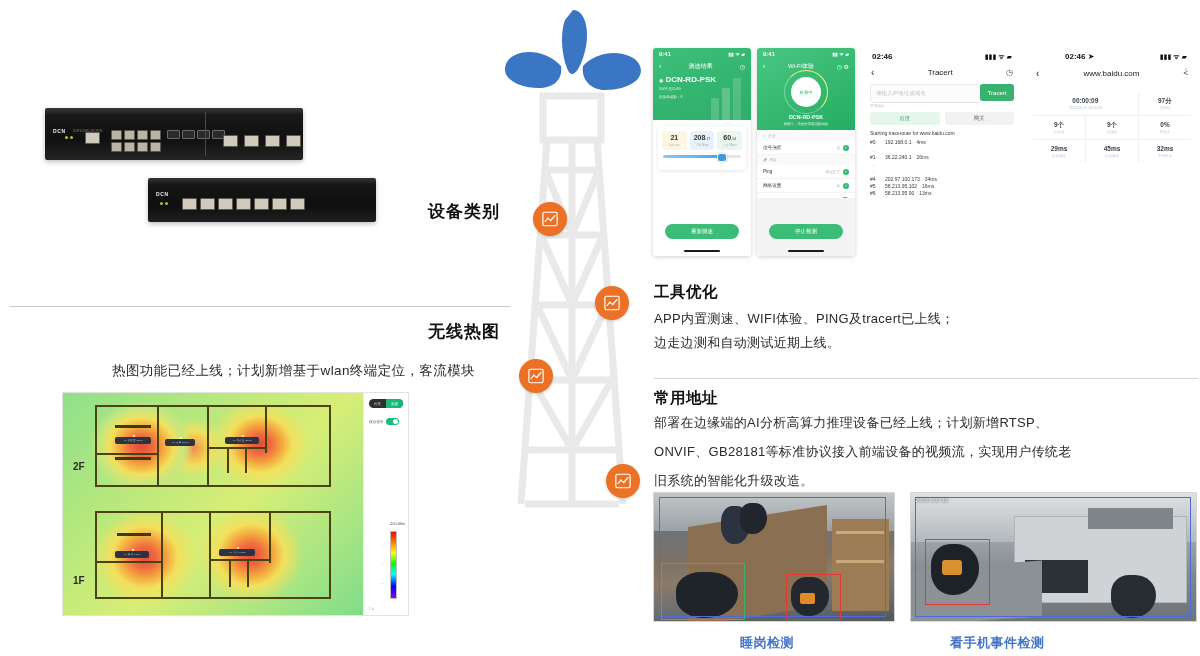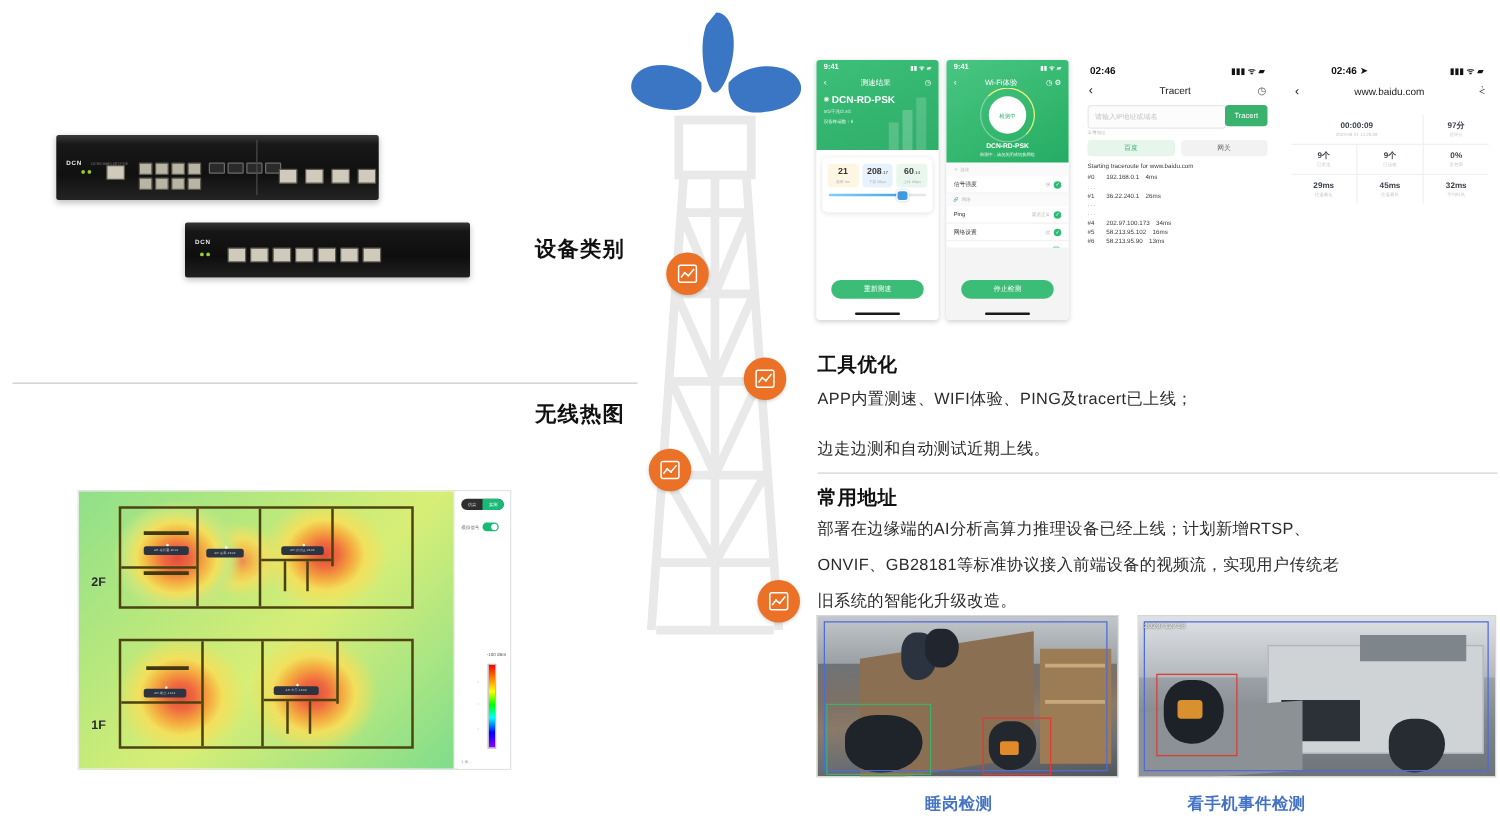--- a/index.html
+++ b/index.html
@@ -211,25 +211,26 @@
       <div class="port big"></div>
         <div class="port big"></div>
         <div class="port big"></div>
       <div class="port big"></div>
         <div class="port big"></div>
         <div class="port big"></div>
         <div class="port big"></div>
     </div>
   </div>
 
-  <div class="left-title" style="top:188px;">设备类别</div>
+  <div class="left-title" style="top:200px;">设备类别</div>
 
   <div class="hr-left" style="top:306px;"></div>
 
   <div class="left-title" style="top:320px;">无线热图</div>
+  <div class="left-body" style="left:112px;top:362px;">热图功能已经上线；计划新增基于wlan终端定位，客流模块</div>
 
   <div id="heatmap">
     <div class="heat-canvas">
       <div class="floor-plan fp-2f">
         <div class="wall" style="left:60px;top:0;width:2px;height:78px;"></div>
         <div class="wall" style="left:110px;top:0;width:2px;height:78px;"></div>
         <div class="wall" style="left:168px;top:0;width:2px;height:46px;"></div>
         <div class="wall" style="left:0;top:46px;width:60px;height:2px;"></div>
         <div class="wall" style="left:112px;top:40px;width:56px;height:2px;"></div>
         <div class="wall" style="left:130px;top:42px;width:2px;height:24px;"></div>
@@ -561,21 +562,21 @@
       <div class="g-cell">
         <div class="v">32ms</div>
         <div class="k">平均时长</div>
       </div>
     </div>
   </div>
 </div>
 
 <div class="r-title" style="top:282px;">工具优化</div>
 <div class="r-line" style="top:310px;">APP内置测速、WIFI体验、PING及tracert已上线；</div>
-<div class="r-line" style="top:350px;">边走边测和自动测试近期上线。</div>
+<div class="r-line" style="top:334px;">边走边测和自动测试近期上线。</div>
 <div class="hr-right" style="top:378px;"></div>
 <div class="r-title" style="top:388px;">常用地址</div>
 <div class="r-line" style="top:414px;">部署在边缘端的AI分析高算力推理设备已经上线；计划新增RTSP、</div>
 <div class="r-line" style="top:443px;">ONVIF、GB28181等标准协议接入前端设备的视频流，实现用户传统老</div>
 <div class="r-line" style="top:472px;">旧系统的智能化升级改造。</div>
 
 <div class="surv s1">
   <div style="position:absolute;left:0;top:0;width:100%;height:30%;background:linear-gradient(180deg,#c3c7ca,#9aa0a4);"></div>
   <div style="position:absolute;left:14%;top:18%;width:58%;height:78%;background:#8a6f52;transform:skewY(-9deg);"></div>
   <div style="position:absolute;left:74%;top:20%;width:24%;height:72%;background:#9c7c55;"></div>

